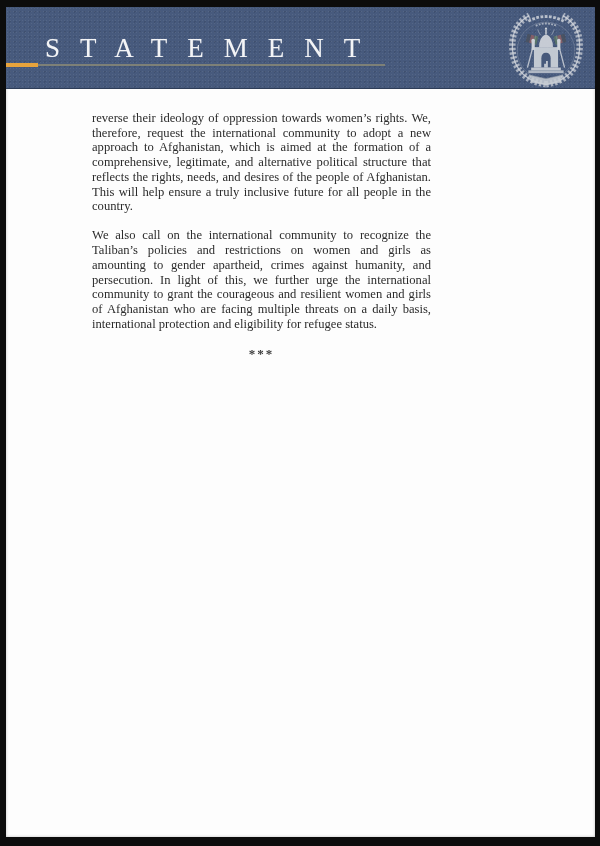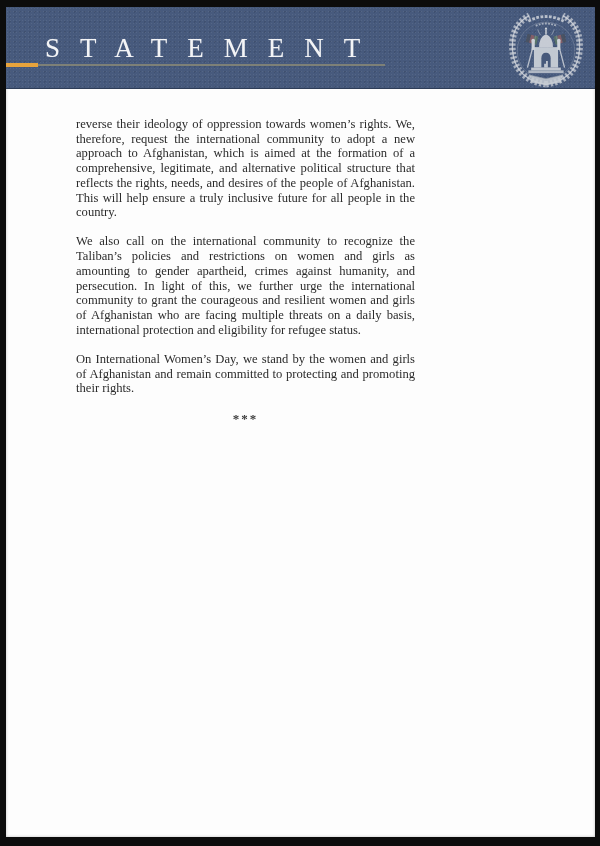--- a/index.html
+++ b/index.html
@@ -39,22 +39,22 @@
   .title-divider .gold{width:32px;height:4px;background:#e7a33c;flex:none;}
   .title-divider .rule{flex:1;height:2px;background:#7d8077;}
   .masthead-subtitle{
     position:absolute;left:38px;top:58px;
     font-size:10px;font-weight:700;letter-spacing:.3px;line-height:13px;
     color:#eef0f3;white-space:nowrap;
   }
   .emblem{position:absolute;right:7px;top:3px;width:84px;height:78px;}
   
   .body-text{
-    position:absolute;left:0;top:81px;width:480px;
-    padding:29px 71px 0 70px;box-sizing:border-box;
+    position:absolute;left:16px;top:81px;width:480px;
+    padding:23px 71px 0 70px;box-sizing:border-box;
     color:#2b2b2b;
   }
   .body-text p{
     margin:0 0 14.5px 0;
     font-size:12.6px;line-height:14.7px;
     text-align:justify;
   }
   .end-mark{
     margin-top:15px;
     text-align:center;
@@ -131,17 +131,16 @@
 
         <path d="M27,70 L45,74 L63,70 L61,78 L45,81 L29,78 Z" fill="#c7ccd4" opacity="0.85"></path>
         <path d="M27,70 L45,74 L63,70" fill="none" stroke="#9aa2ae" stroke-width="1" opacity="0.6"></path>
       </svg>
     </div>
   </header>
 
   <main class="body-text">
     <p>reverse their ideology of oppression towards women’s rights. We, therefore, request the international community to adopt a new approach to Afghanistan, which is aimed at the formation of a comprehensive, legitimate, and alternative political structure that reflects the rights, needs, and desires of the people of Afghanistan. This will help ensure a truly inclusive future for all people in the country.</p>
     <p>We also call on the international community to recognize the Taliban’s policies and restrictions on women and girls as amounting to gender apartheid, crimes against humanity, and persecution. In light of this, we further urge the international community to grant the courageous and resilient women and girls of Afghanistan who are facing multiple threats on a daily basis, international protection and eligibility for refugee status.</p>
-    <p>On International Women’s Day, we stand by the women and girls of Afghanistan and remain committed to protecting and promoting their rights.</p>
     <div class="end-mark">***</div>
   </main>
 
 </div>
 
 </body></html>

